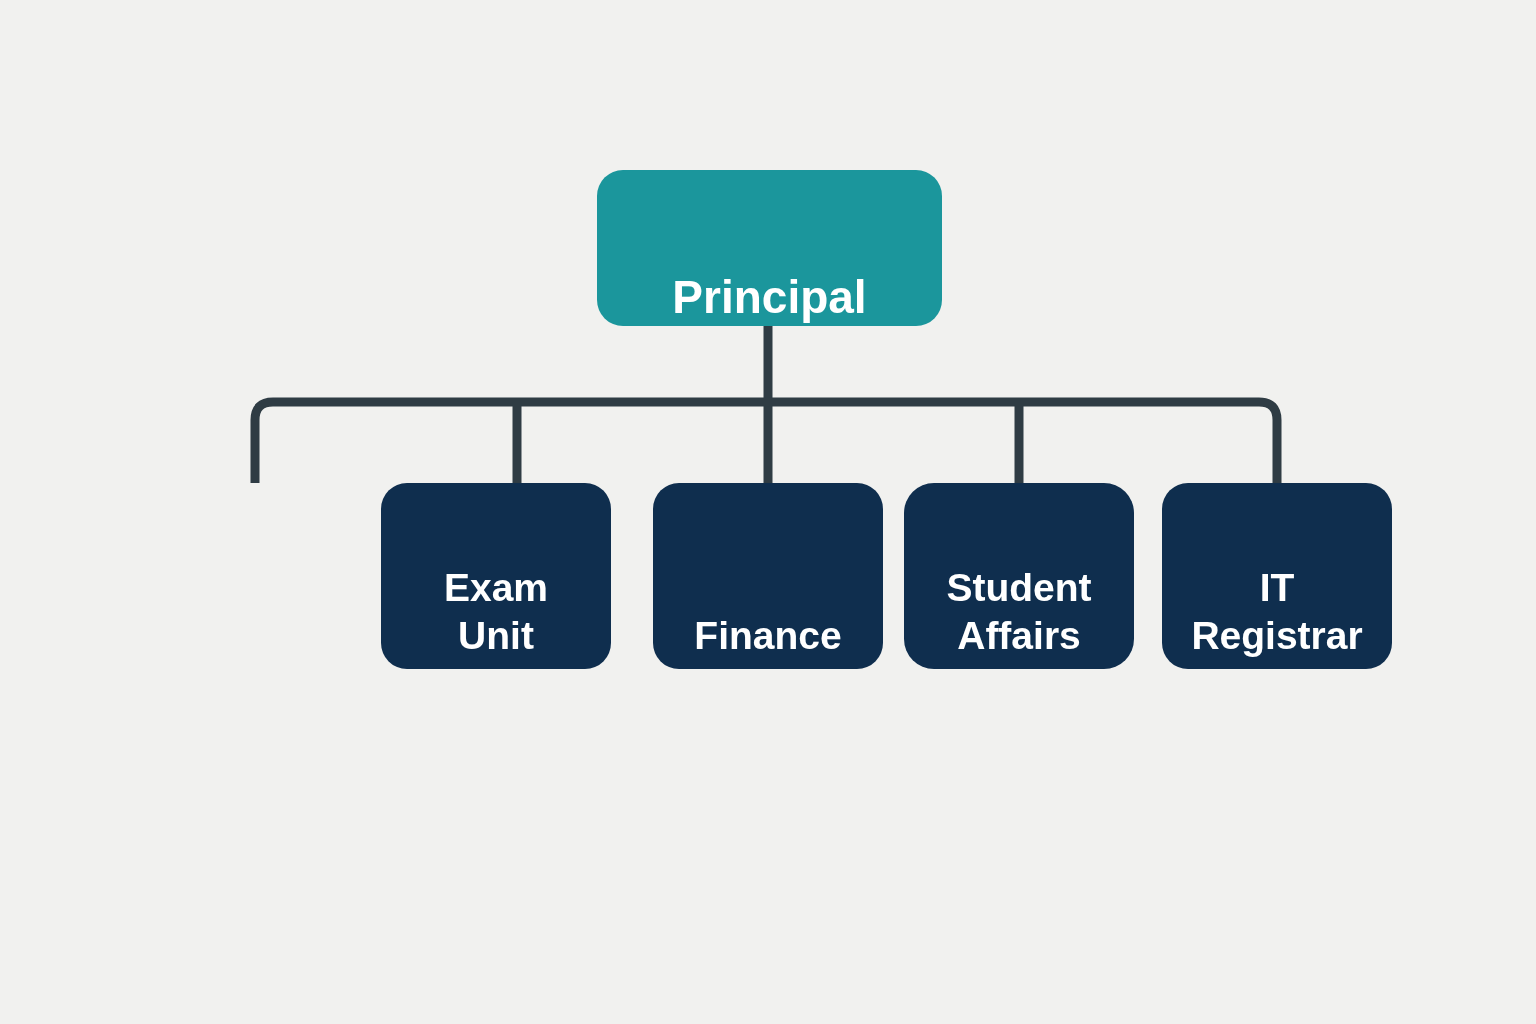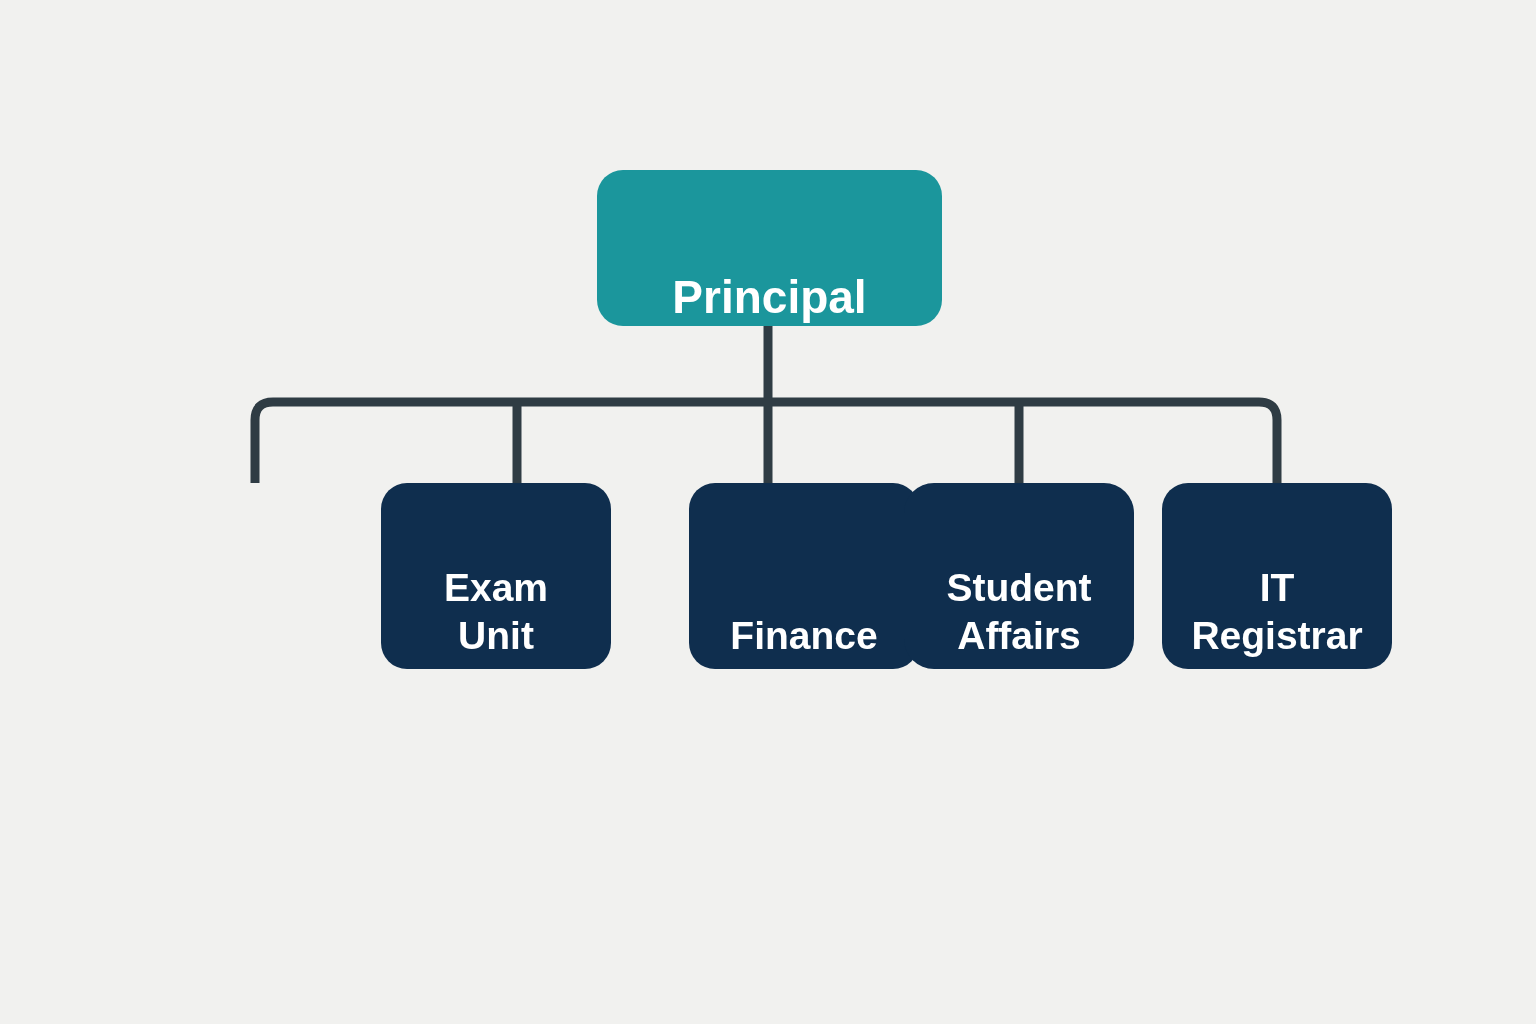--- a/index.html
+++ b/index.html
@@ -53,21 +53,21 @@
   .node-child{
     top:483px;
     width:230px; height:186px;
     background:var(--child-fill);
     font-size:39px;
     font-weight:600;
     padding:8px;
   }
   .child-0{left:140px;}
   .child-1{left:381px;}
-  .child-2{left:653px;margin-left:36px;}
+  .child-2{left:653px;}
   .child-3{left:904px;border-radius:30px;}
   .child-4{left:1162px;}
 </style>
 </head>
 <body>
 
 <div class="canvas">
 
   <svg class="connectors" viewBox="0 0 1536 1024" xmlns="http://www.w3.org/2000/svg">
 

